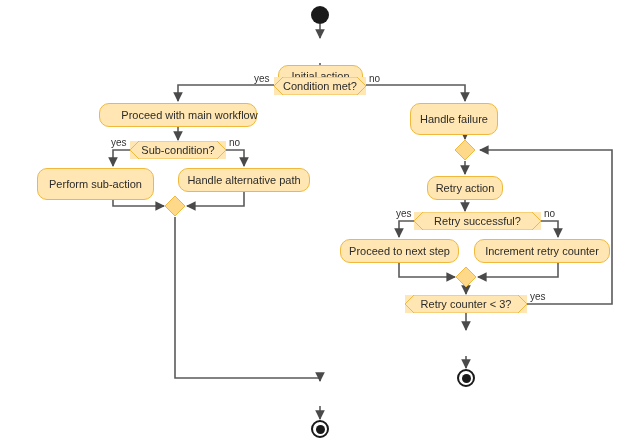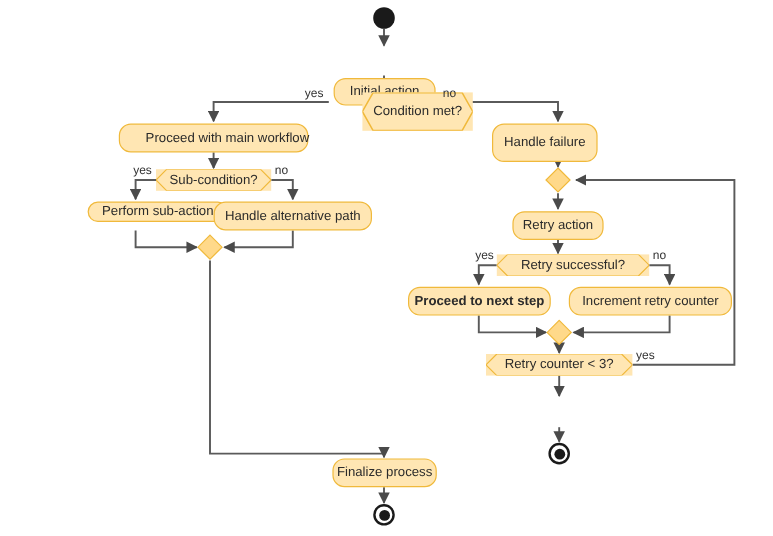--- a/index.html
+++ b/index.html
@@ -171,21 +171,21 @@
       <path d="M 320 406 L 320 419" marker-end="url(#arrow)"></path>
     </g>
   </svg>
 
   <div class="node initial-node" style="left:311px; top:6px;"></div>
 
   <div class="node action" style="left:278px; top:40px; width:85px; height:23px;margin-top:25px;">
     <span>Initial action</span>
   </div>
 
-  <div class="node decision" style="left:274px; top:77px; width:92px; height:32px;margin-left:28px;">
+  <div class="node decision" style="left:274px; top:77px; width:92px; height:18px;">
     <svg class="hex-bg" viewBox="0 0 92 18" preserveAspectRatio="none">
       <polygon points="9,0 83,0 92,9 83,18 9,18 0,9" fill="#ffe6b3" stroke="#f0b93b" stroke-width="1"></polygon>
     </svg>
     <span class="hex-label">Condition met?</span>
   </div>
 
   <div class="edge-label" style="left:254px; top:74px;">yes</div>
   <div class="edge-label" style="left:369px; top:74px;">no</div>
 
   <div class="node action" style="left:99px; top:103px; width:158px; height:24px;padding-left:23px;">
@@ -195,21 +195,21 @@
   <div class="node decision" style="left:130px; top:141px; width:96px; height:18px;">
     <svg class="hex-bg" viewBox="0 0 96 18" preserveAspectRatio="none">
       <polygon points="9,0 87,0 96,9 87,18 9,18 0,9" fill="#ffe6b3" stroke="#f0b93b" stroke-width="1"></polygon>
     </svg>
     <span class="hex-label">Sub-condition?</span>
   </div>
 
   <div class="edge-label" style="left:111px; top:138px;">yes</div>
   <div class="edge-label" style="left:229px; top:138px;">no</div>
 
-  <div class="node action" style="left:73px; top:168px; width:117px; height:17px;text-align:center;">
+  <div class="node action" style="left:37px; top:168px; width:117px; height:32px;text-align:center;">
     <span>Perform sub-action</span>
   </div>
 
   <div class="node action" style="left:178px; top:168px; width:132px; height:24px;">
     <span>Handle alternative path</span>
   </div>
 
   <div class="node merge" style="left:164px; top:195px;">
     <svg viewBox="0 0 22 22" width="22" height="22">
       <polygon points="11,1 21,11 11,21 1,11" fill="#ffd98a" stroke="#f0b93b" stroke-width="1"></polygon>
@@ -233,21 +233,21 @@
   <div class="node decision" style="left:414px; top:212px; width:127px; height:18px;">
     <svg class="hex-bg" viewBox="0 0 127 18" preserveAspectRatio="none">
       <polygon points="9,0 118,0 127,9 118,18 9,18 0,9" fill="#ffe6b3" stroke="#f0b93b" stroke-width="1"></polygon>
     </svg>
     <span class="hex-label">Retry successful?</span>
   </div>
 
   <div class="edge-label" style="left:396px; top:209px;">yes</div>
   <div class="edge-label" style="left:544px; top:209px;">no</div>
 
-  <div class="node action" style="left:340px; top:239px; width:119px; height:24px;font-weight:bold;">
+  <div class="node action" style="left:340px; top:239px; width:119px; height:24px;">
     <span>Proceed to next step</span>
   </div>
 
   <div class="node action" style="left:474px; top:239px; width:136px; height:24px;">
     <span>Increment retry counter</span>
   </div>
 
   <div class="node merge" style="left:455px; top:266px;">
     <svg viewBox="0 0 22 22" width="22" height="22">
       <polygon points="11,1 21,11 11,21 1,11" fill="#ffd98a" stroke="#f0b93b" stroke-width="1"></polygon>
@@ -261,21 +261,18 @@
     <span class="hex-label">Retry counter &lt; 3?</span>
   </div>
 
   <div class="edge-label" style="left:530px; top:292px;">yes</div>
 
 
   <div class="node final-node" style="left:457px; top:369px;">
     <span class="final-dot"></span>
   </div>
 
-  <div class="node action" style="left:277px; top:382px; width:87px; height:24px;">
-    <span>Finalize process</span>
-  </div>
 
   <div class="node final-node" style="left:311px; top:420px;">
     <span class="final-dot"></span>
   </div>
 
 </div>
 
 </body></html>

